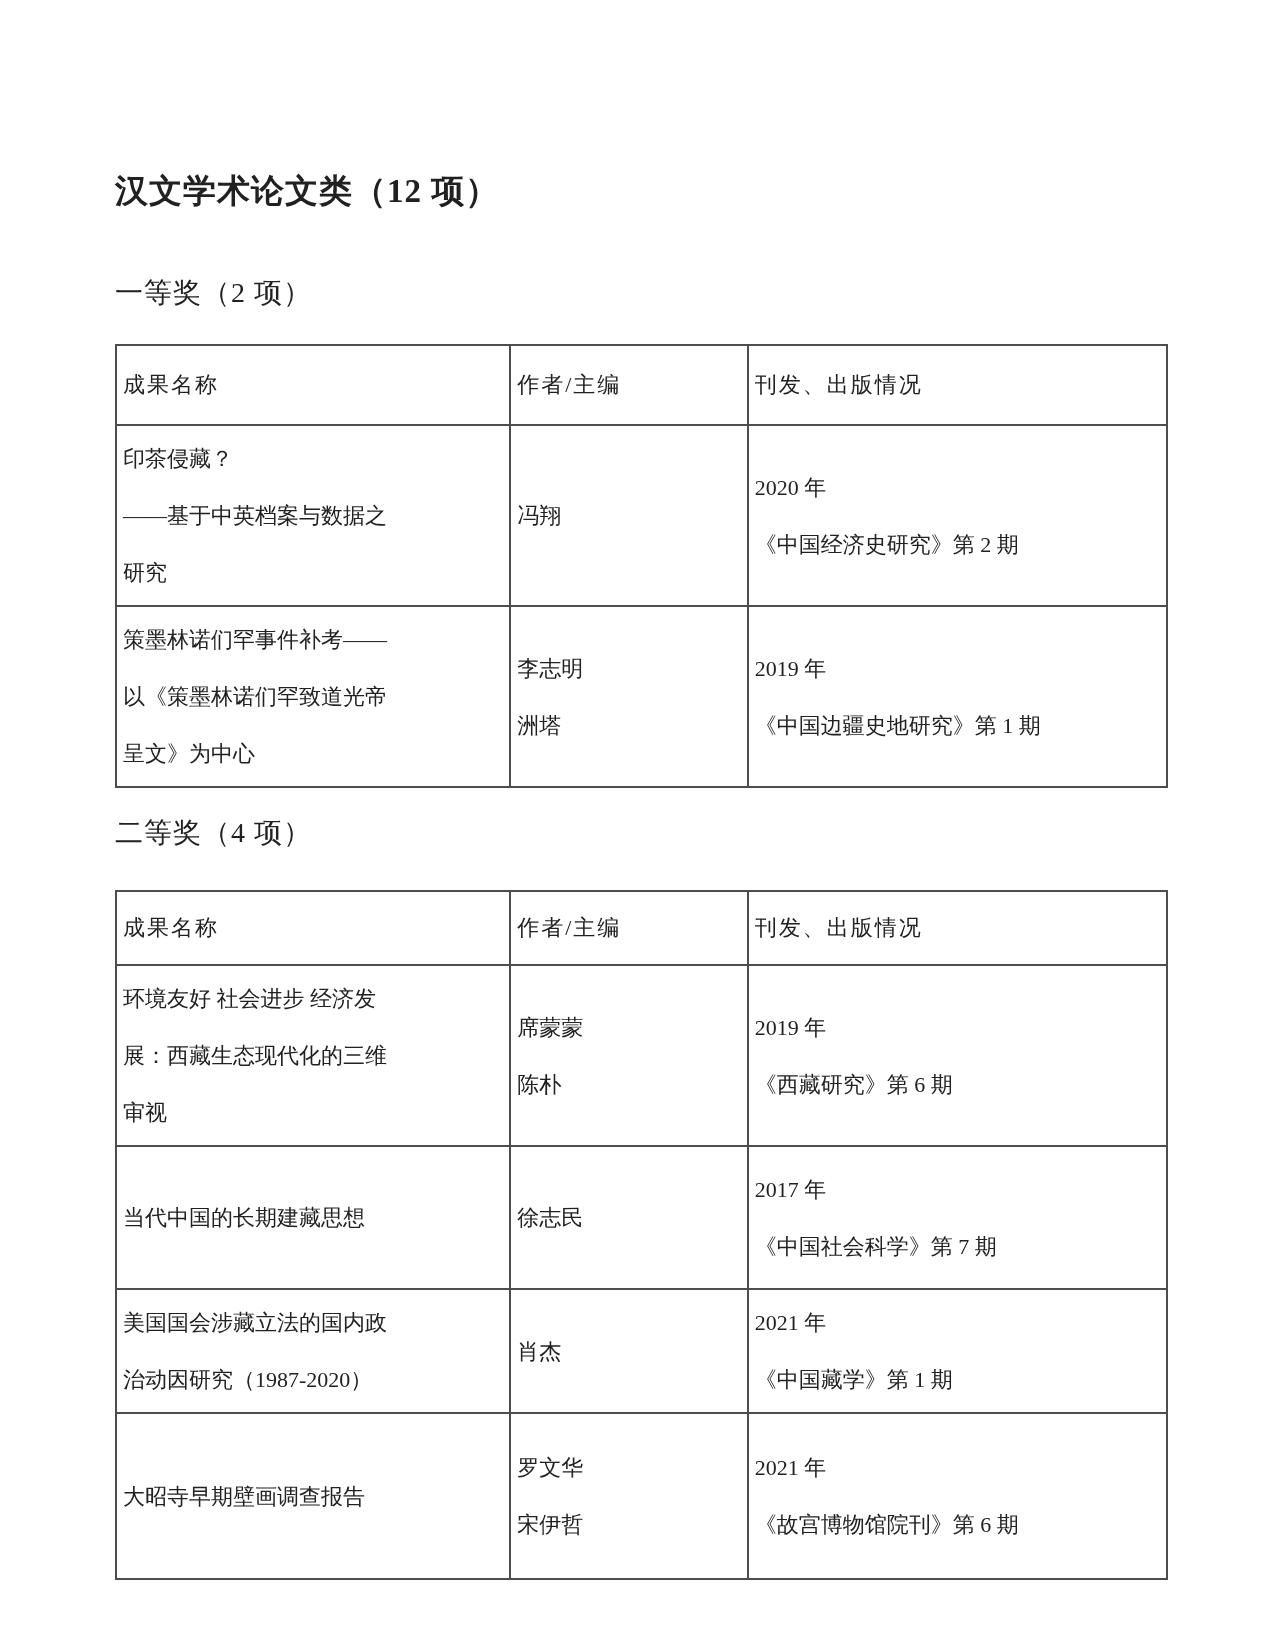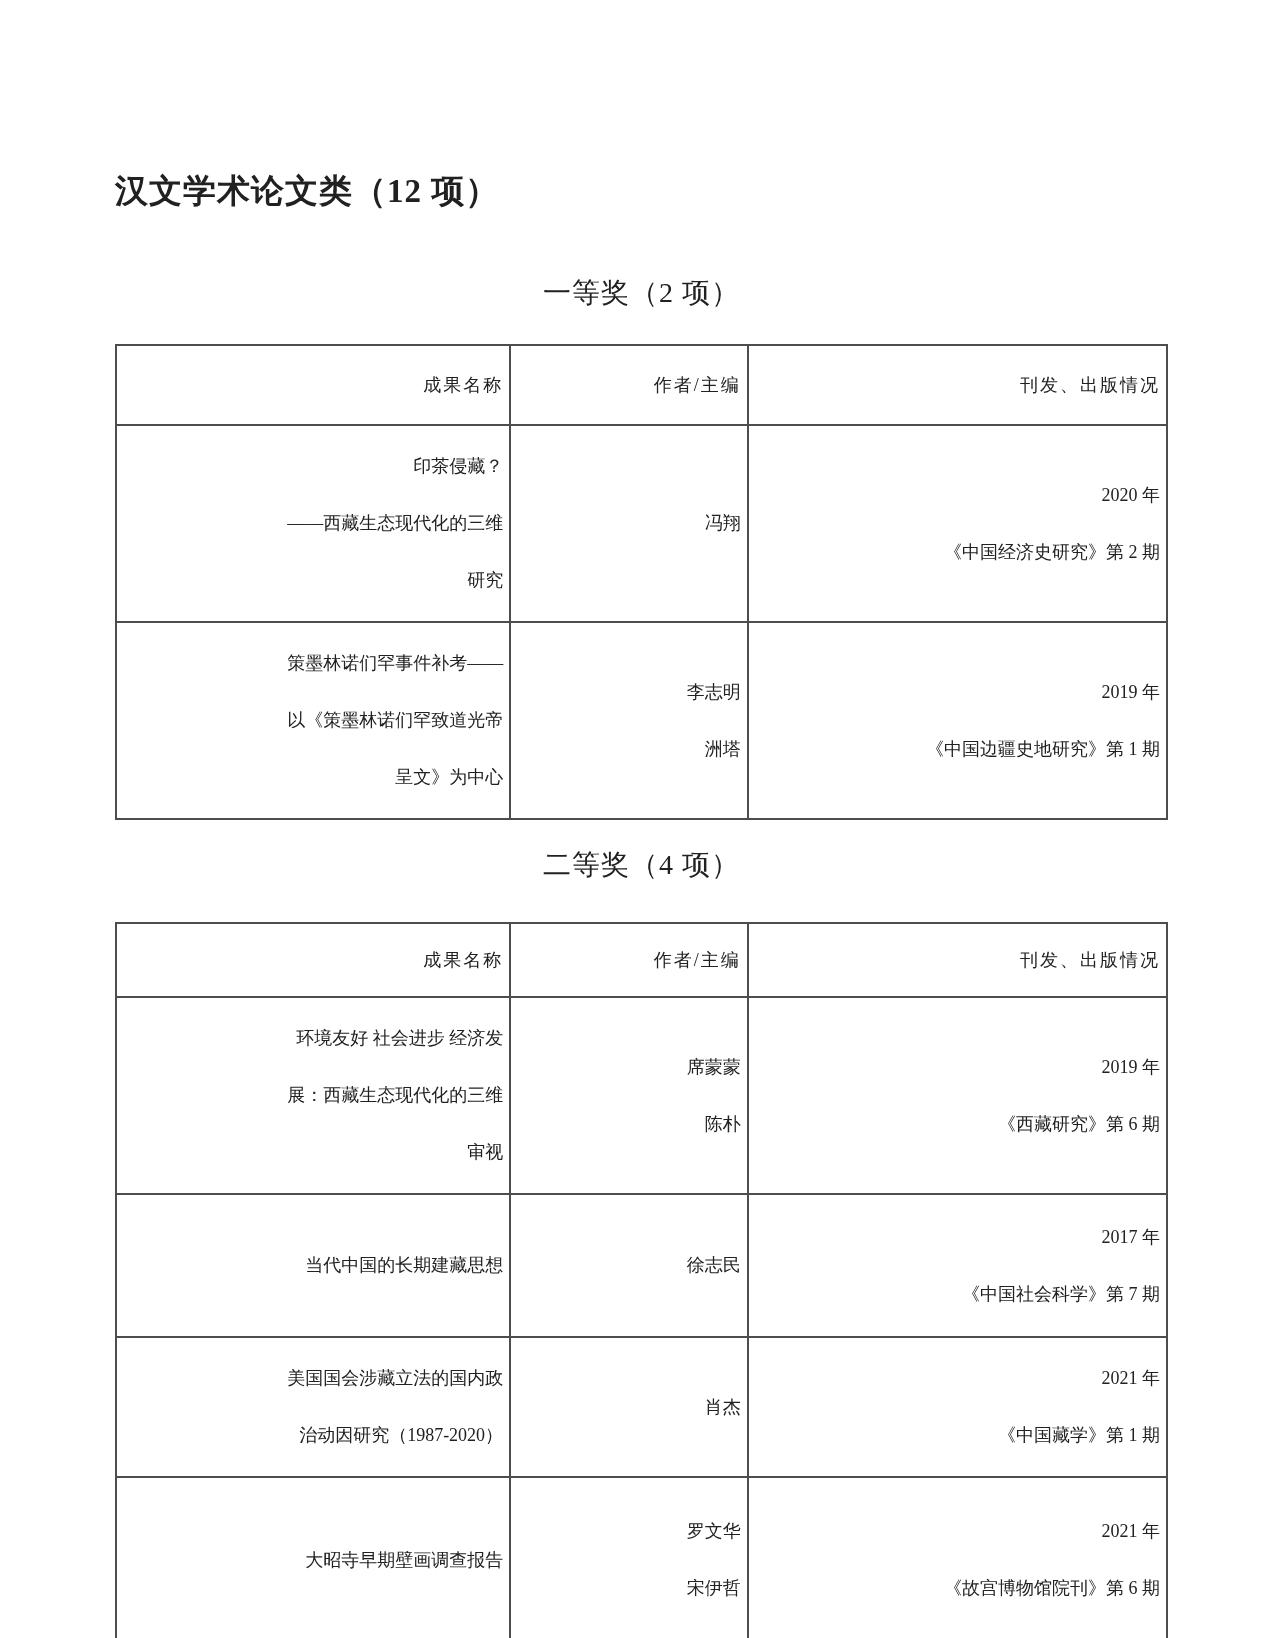--- a/index.html
+++ b/index.html
@@ -21,21 +21,20 @@
   .doc-title {
     margin: 0;
     text-align: left;
     font-size: 33px;
     font-weight: bold;
     letter-spacing: 1px;
     line-height: 42px;
   }
   .section-heading {
     margin: 62px 0 0 0;
-    text-align: center;
     font-size: 28px;
     font-weight: normal;
     letter-spacing: 1px;
     line-height: 38px;
   }
   .section-heading.second {
     margin-top: 26px;
   }
   table.awards-table {
     width: 100%;
@@ -44,25 +43,25 @@
     margin-top: 32px;
   }
   table.awards-table.second {
     margin-top: 38px;
   }
   .awards-table col.c-title { width: 37.5%; }
   .awards-table col.c-author { width: 22.6%; }
   .awards-table col.c-pub { width: 39.9%; }
   .awards-table th, .awards-table td {
     border: 2px solid #4d4d4d;
-    text-align: right;
+    text-align: left;
     vertical-align: middle;
-    font-size: 18px;
+    font-size: 22px;
     font-weight: normal;
-    padding: 12px 6px;
+    padding: 4px 6px;
   }
   .awards-table th {
     height: 80px;
     letter-spacing: 2px;
   }
   .awards-table.second th { height: 74px; }
   .line {
     line-height: 57px;
     white-space: nowrap;
   }
@@ -93,21 +92,21 @@
       <tr>
         <th>成果名称</th>
         <th>作者/主编</th>
         <th>刊发、出版情况</th>
       </tr>
     </thead>
     <tbody>
       <tr class="t1-r1">
         <td>
           <div class="line">印茶侵藏？</div>
-          <div class="line">——西藏生态现代化的三维</div>
+          <div class="line">——基于中英档案与数据之</div>
           <div class="line">研究</div>
         </td>
         <td>
           <div class="line">冯翔</div>
         </td>
         <td>
           <div class="line">2020 年</div>
           <div class="line">《中国经济史研究》第 2 期</div>
         </td>
       </tr>

